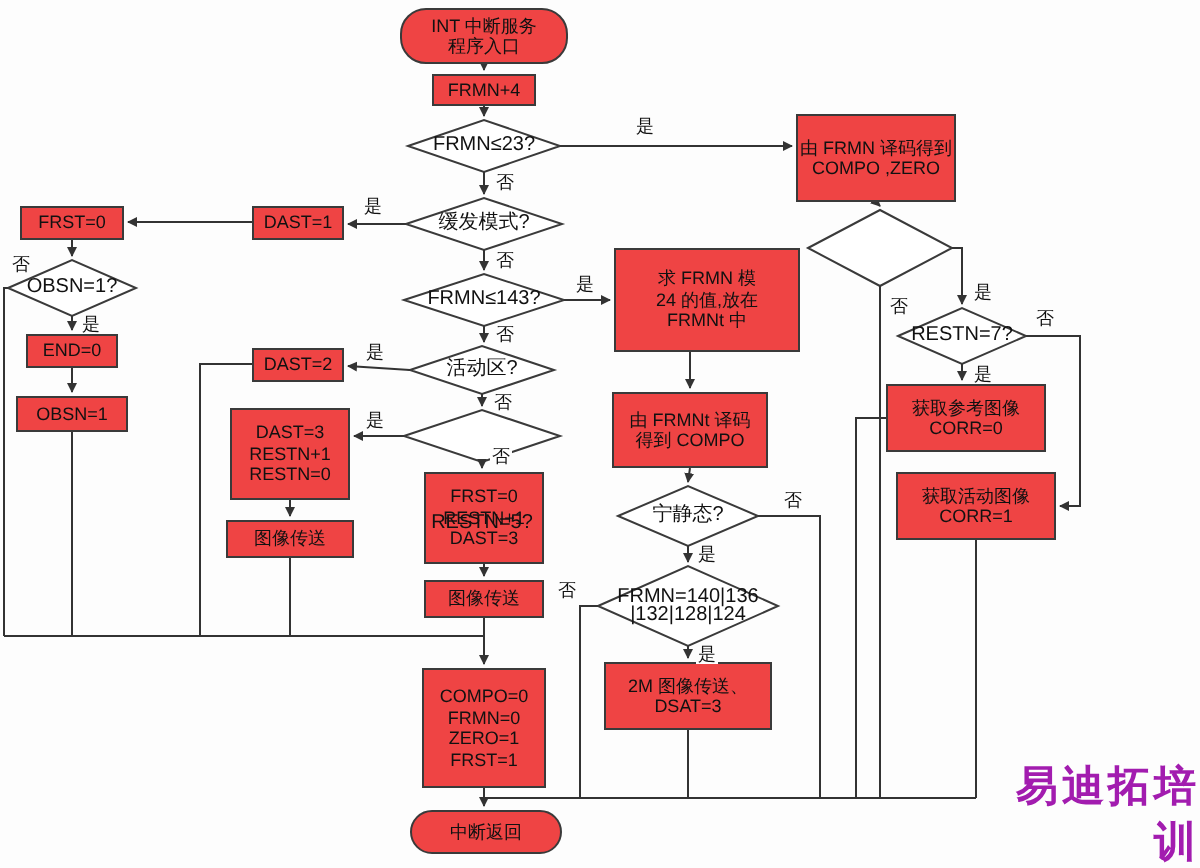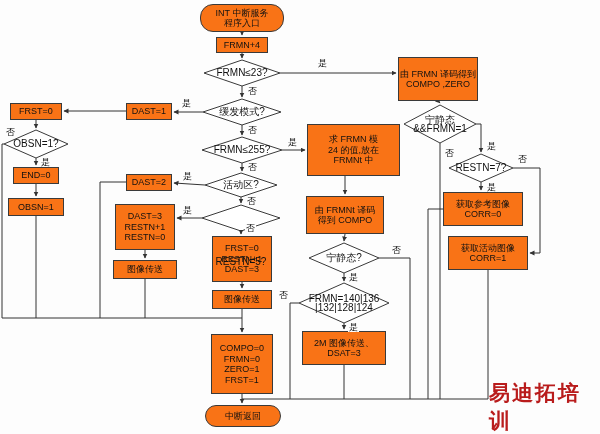--- a/index.html
+++ b/index.html
@@ -1,19 +1,19 @@
 <!DOCTYPE html>
 <html><head>
 <meta charset="utf-8">
 <style>
   html,body{margin:0;padding:0;}
   .canvas{position:relative;width:600px;height:434px;background:#fdfdfd;
     font-family:"Liberation Sans","DejaVu Sans",sans-serif;color:#111;overflow:hidden;}
   svg.layer{position:absolute;left:0;top:0;z-index:0;}
-  .node{position:absolute;box-sizing:border-box;border:1px solid #3a3a3a;background:#f97316;
+  .node{position:absolute;box-sizing:border-box;border:1px solid #3a3a3a;background:#ef4444;
     display:flex;align-items:center;justify-content:center;text-align:center;
     font-size:9px;line-height:10.5px;white-space:pre-line;padding:1px;z-index:1;}
   .rounded{border-radius:13px;}
   .dtext{position:absolute;display:flex;align-items:center;justify-content:center;
     text-align:center;font-size:10px;line-height:9.5px;white-space:pre-line;z-index:1;}
   .elabel{position:absolute;font-size:9px;line-height:9px;z-index:1;background:#fdfdfd;padding:0 1px;}
   .watermark{position:absolute;z-index:2;text-align:left;}
   .wm-brand{font-size:21px;font-weight:bold;letter-spacing:2px;}
 </style>
 </head>
@@ -113,26 +113,24 @@
   <div class="node" style="left:302px;top:331px;width:84px;height:34px;">2M 图像传送、
 DSAT=3</div>
   <div class="node" style="left:211px;top:334px;width:62px;height:60px;">COMPO=0
 FRMN=0
 ZERO=1
 FRST=1</div>
   <div class="node rounded" style="left:205px;top:405px;width:76px;height:22px;">中断返回</div>
 
   <div class="dtext" style="left:204px;top:66px;width:76px;height:14px;">FRMN≤23?</div>
   <div class="dtext" style="left:203px;top:105px;width:78px;height:14px;">缓发模式?</div>
-  <div class="dtext" style="left:202px;top:143px;width:80px;height:14px;">FRMN≤255?</div>
+  <div class="dtext" style="left:202px;top:143px;width:80px;height:14px;">FRMN≤143?</div>
   <div class="dtext" style="left:205px;top:178px;width:72px;height:14px;">活动区?</div>
   <div class="dtext" style="left:202px;top:211px;width:78px;height:14px;margin-top:44px;">RESTN=5?</div>
   <div class="dtext" style="left:4px;top:137px;width:64px;height:14px;">OBSN=1?</div>
-  <div class="dtext" style="left:404px;top:114px;width:72px;height:20px;">宁静态
-&amp;&amp;FRMN=1</div>
   <div class="dtext" style="left:449px;top:161px;width:64px;height:14px;">RESTN=7?</div>
   <div class="dtext" style="left:309px;top:251px;width:70px;height:14px;">宁静态?</div>
   <div class="dtext" style="left:299px;top:293px;width:90px;height:20px;">FRMN=140|136
 |132|128|124</div>
 
   <div class="elabel" style="left:317px;top:59px;">是</div>
   <div class="elabel" style="left:247px;top:87px;">否</div>
   <div class="elabel" style="left:181px;top:99px;">是</div>
   <div class="elabel" style="left:247px;top:126px;">否</div>
   <div class="elabel" style="left:287px;top:138px;">是</div>
@@ -145,18 +143,18 @@
   <div class="elabel" style="left:5px;top:128px;">否</div>
   <div class="elabel" style="left:348px;top:273px;">是</div>
   <div class="elabel" style="left:391px;top:246px;">否</div>
   <div class="elabel" style="left:348px;top:323px;">是</div>
   <div class="elabel" style="left:278px;top:291px;">否</div>
   <div class="elabel" style="left:486px;top:142px;">是</div>
   <div class="elabel" style="left:444px;top:149px;">否</div>
   <div class="elabel" style="left:486px;top:183px;">是</div>
   <div class="elabel" style="left:517px;top:155px;">否</div>
 
-  <div class="watermark" style="left: 489px; top: 379px; color: #b91c1c;">
+  <div class="watermark" style="left: 489px; top: 379px; color: #a21caf; text-align: right;">
     <div class="wm-brand">易迪拓培训</div>
 
   </div>
 
 </div>
 
 </body></html>

